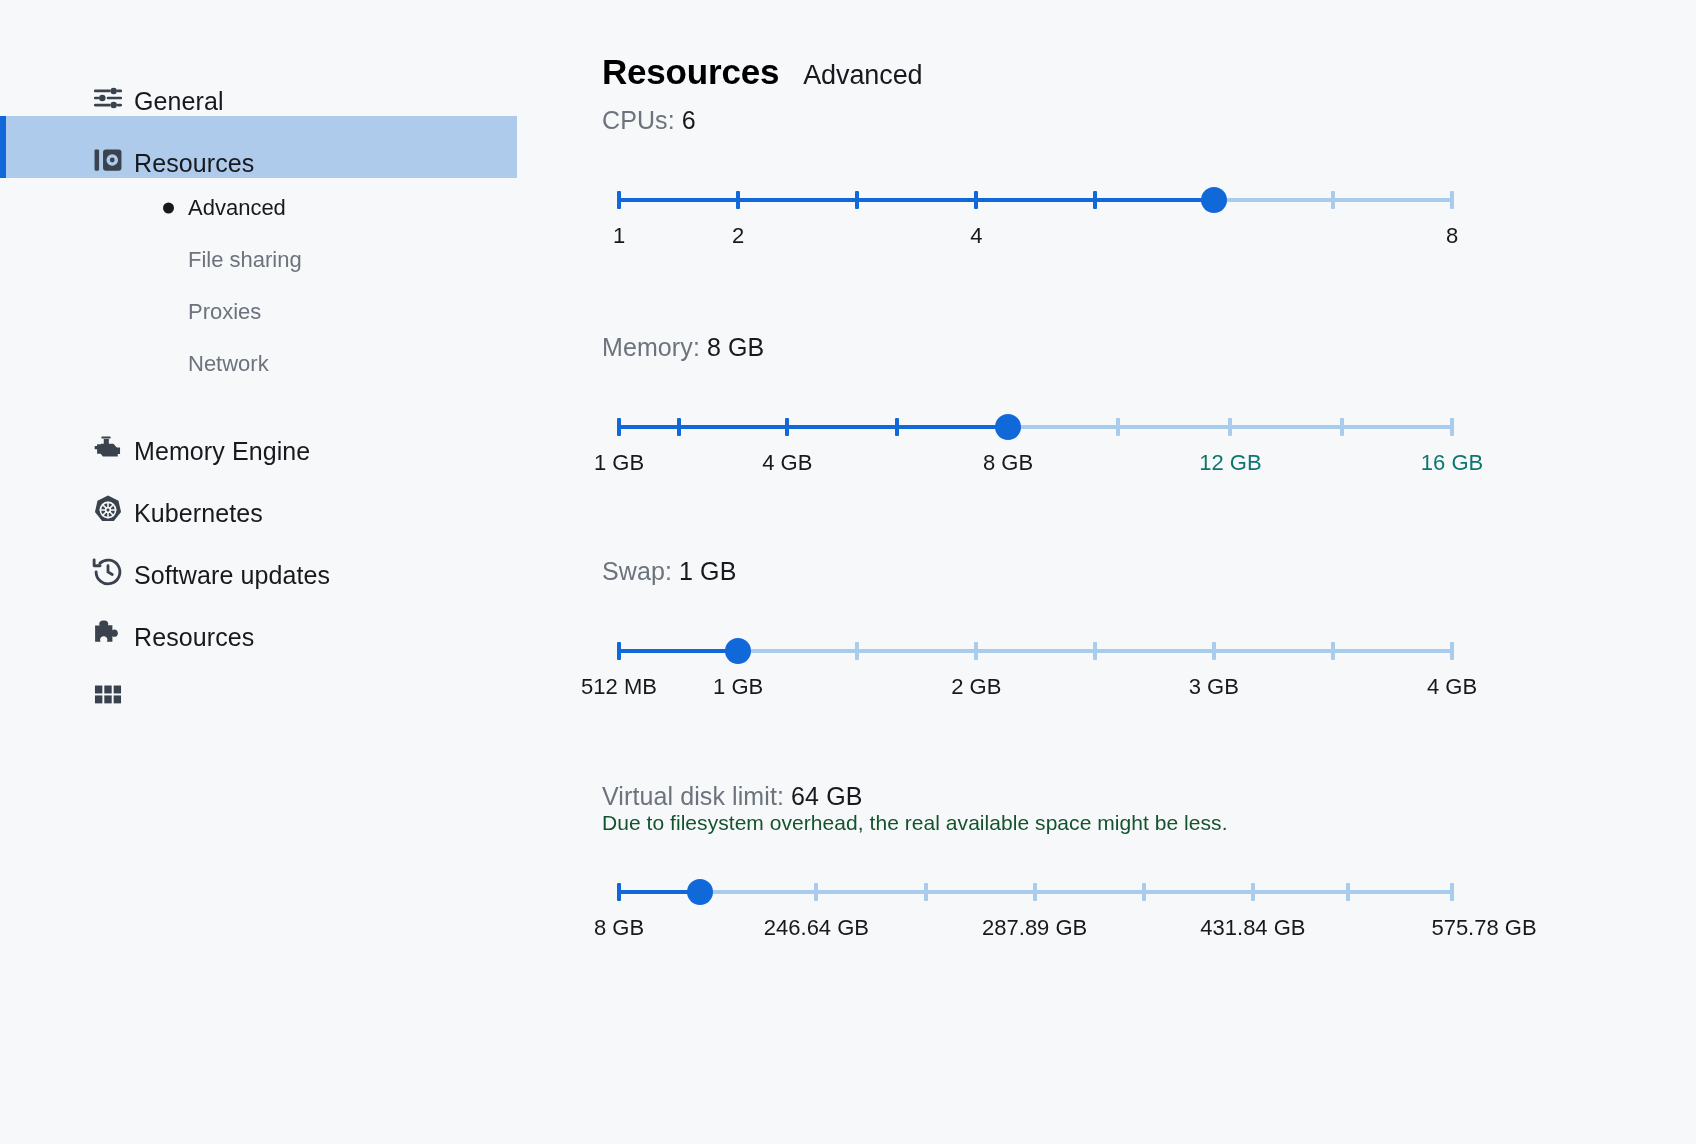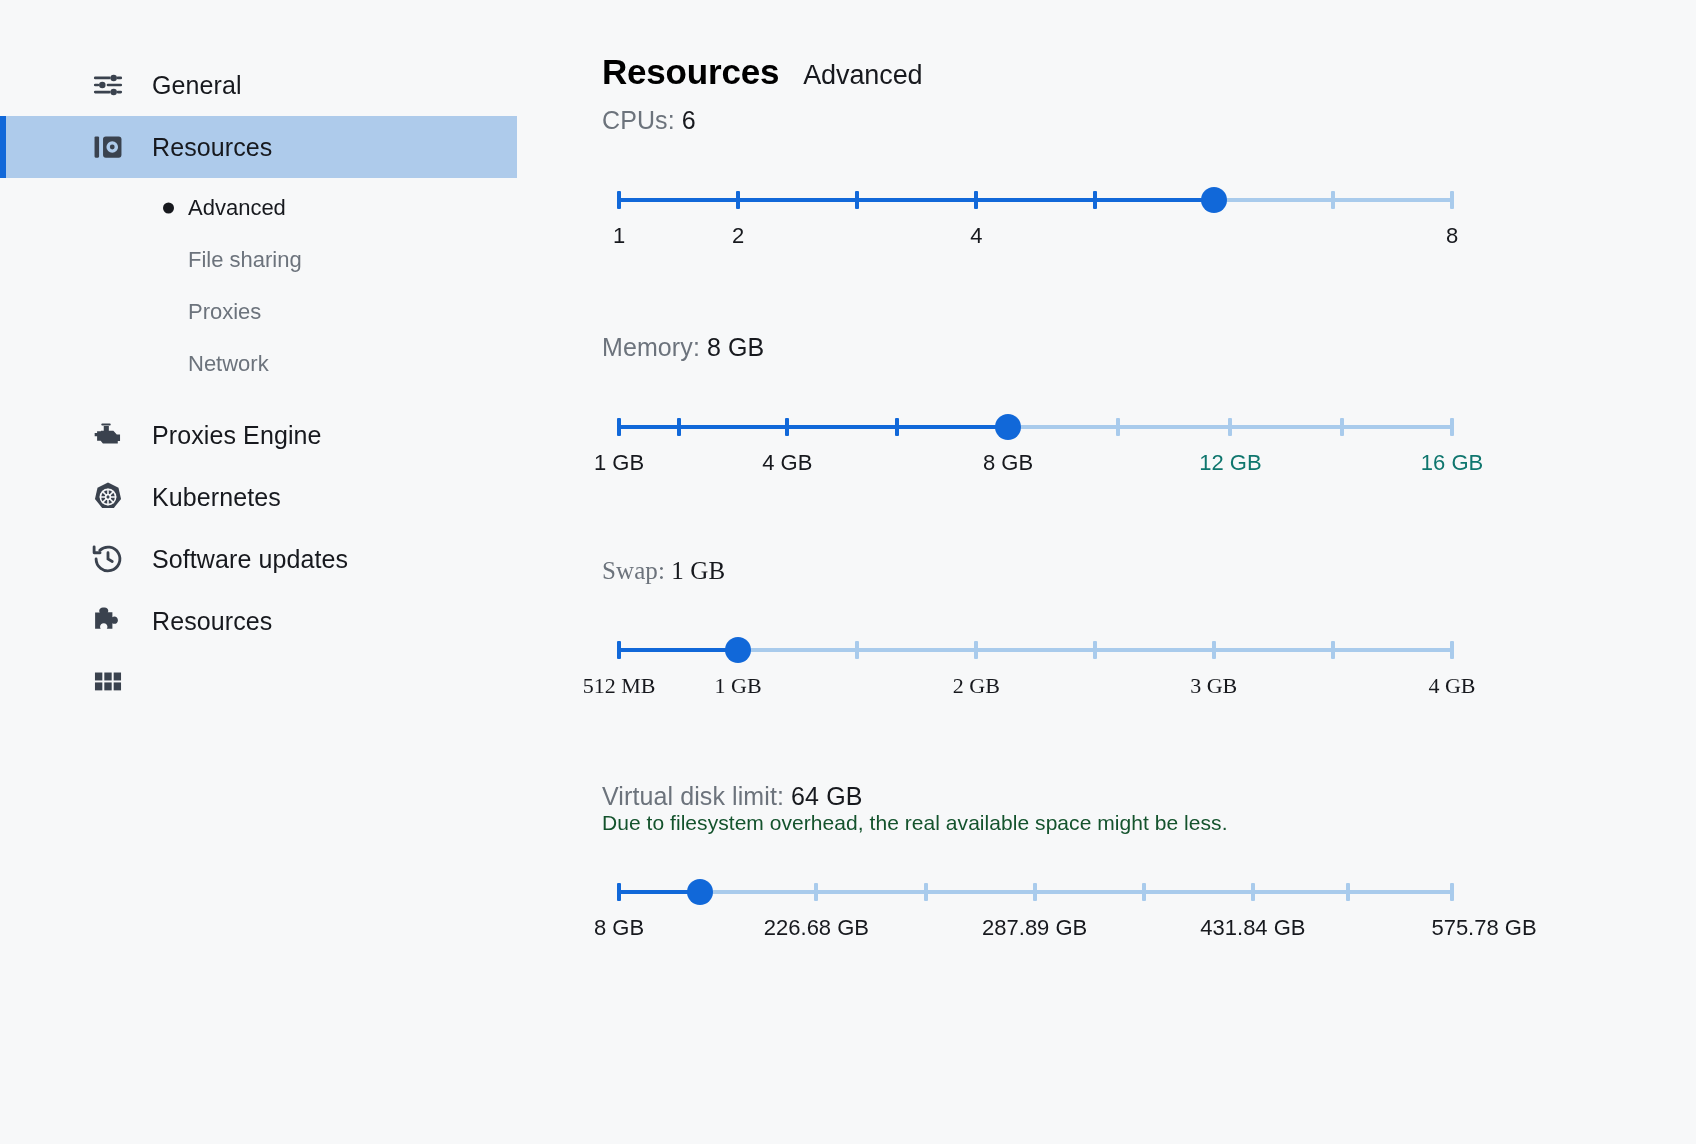--- a/index.html
+++ b/index.html
@@ -25,23 +25,23 @@
   
   .sidebar {
     width: 517px;
     flex: 0 0 517px;
     padding-top: 54px;
     box-sizing: border-box;
   }
   .nav-item {
     position: relative;
     display: flex;
-    align-items: center;
+    align-items: flex-end;
     height: 62px;
-    padding-left: 85px;
+    padding-left: 67px;
     box-sizing: border-box;
     cursor: pointer;
   }
   .nav-item .nav-icon {
     position: absolute;
     left: 90px;
     width: 36px;
     height: 36px;
     display: flex;
     align-items: center;
@@ -257,21 +257,21 @@
 
     <div class="nav-gap-small"></div>
 
     <div class="nav-item">
       <span class="nav-icon">
         <svg width="34" height="34" viewBox="0 0 24 24" fill="none">
           <path d="M7 9h2V5.6h3.6V9h3.2l2.4 2.6h2.3v4.6h-1.6V18H8.4l-1.6-1.9H4.3v-3.3H2.6v-2.3h1.7V9.4H7z" fill="#3a424e"></path>
           <path d="M8 4.6h5.2" stroke="#3a424e" stroke-width="1.5" stroke-linecap="round"></path>
         </svg>
       </span>
-      <span class="nav-label">Proxies Engine</span>
+      <span class="nav-label">Memory Engine</span>
     </div>
 
     <div class="nav-item">
       <span class="nav-icon">
         <svg width="34" height="34" viewBox="0 0 24 24" fill="none">
           <path d="M12 1.8l7.4 3.6 1.8 8-5.1 6.4H7.9L2.8 13.4l1.8-8L12 1.8z" fill="#3a424e"></path>
           <circle cx="12" cy="12" r="5.4" fill="none" stroke="#f7f8f9" stroke-width="1.1"></circle>
           <circle cx="12" cy="12" r="1.7" fill="none" stroke="#f7f8f9" stroke-width="1.1"></circle>
           <path d="M12 6.6v3.7M12 13.7v3.7M6.6 12h3.7M13.7 12h3.7M8.2 8.2l2.6 2.6M13.2 13.2l2.6 2.6M15.8 8.2l-2.6 2.6M10.8 13.2l-2.6 2.6" stroke="#f7f8f9" stroke-width="1.1" stroke-linecap="round"></path>
         </svg>
@@ -361,21 +361,21 @@
             <div class="thumb" style="left: 46.7%;"></div>
           </div>
           <div class="ticklabels">
             <span style="left: 0%;">1 GB</span>
             <span style="left: 20.2%;">4 GB</span>
             <span style="left: 46.7%;">8 GB</span>
             <span class="muted" style="left: 73.4%;">12 GB</span>
             <span class="muted" style="left: 100%;">16 GB</span>
           </div>
         </div>
-        <div class="section" style="position: absolute; left: 85px; top: 557px; font-family: Liberation Serif, serif;">
+        <div class="section" style="position: absolute; left: 85px; top: 557px;">
           <div class="section-label"><span>Swap: </span><span class="value">1 GB</span></div>
           <div class="slider" style="margin-top: 42px;">
             <div class="track"></div>
             <div class="fill" style="width: 14.3%;"></div>
             <div class="tick on" style="left: 0%;"></div>
             <div class="tick on" style="left: 14.3%;"></div>
             <div class="tick" style="left: 28.6%;"></div>
             <div class="tick" style="left: 42.9%;"></div>
             <div class="tick" style="left: 57.1%;"></div>
             <div class="tick" style="left: 71.4%;"></div>
@@ -403,21 +403,21 @@
             <div class="tick" style="left: 36.8%;"></div>
             <div class="tick" style="left: 49.9%;"></div>
             <div class="tick" style="left: 63%;"></div>
             <div class="tick" style="left: 76.1%;"></div>
             <div class="tick" style="left: 87.5%;"></div>
             <div class="tick" style="left: 100%;"></div>
             <div class="thumb" style="left: 9.7%;"></div>
           </div>
           <div class="ticklabels">
             <span style="left: 0%;">8 GB</span>
-            <span style="left: 23.7%;">226.68 GB</span>
+            <span style="left: 23.7%;">246.64 GB</span>
             <span style="left: 49.9%;">287.89 GB</span>
             <span style="left: 76.1%;">431.84 GB</span>
             <span style="left: 100%; margin-left: 32px;">575.78 GB</span>
           </div>
         </div>
       </div>
 
   </main>
 </div>
 

